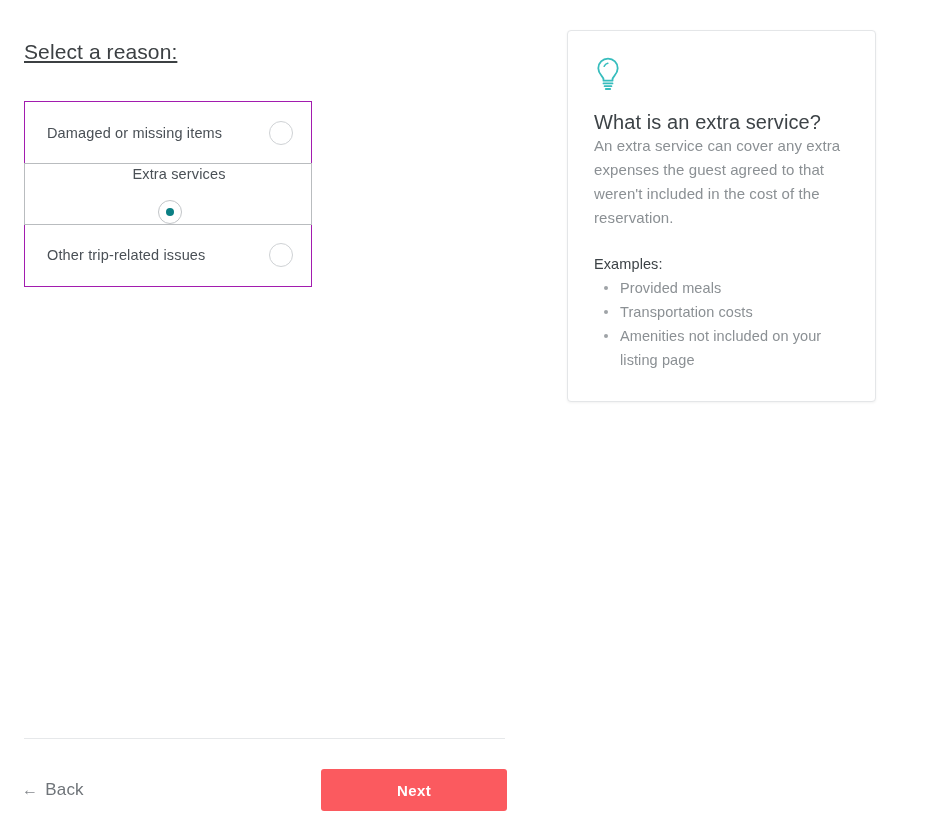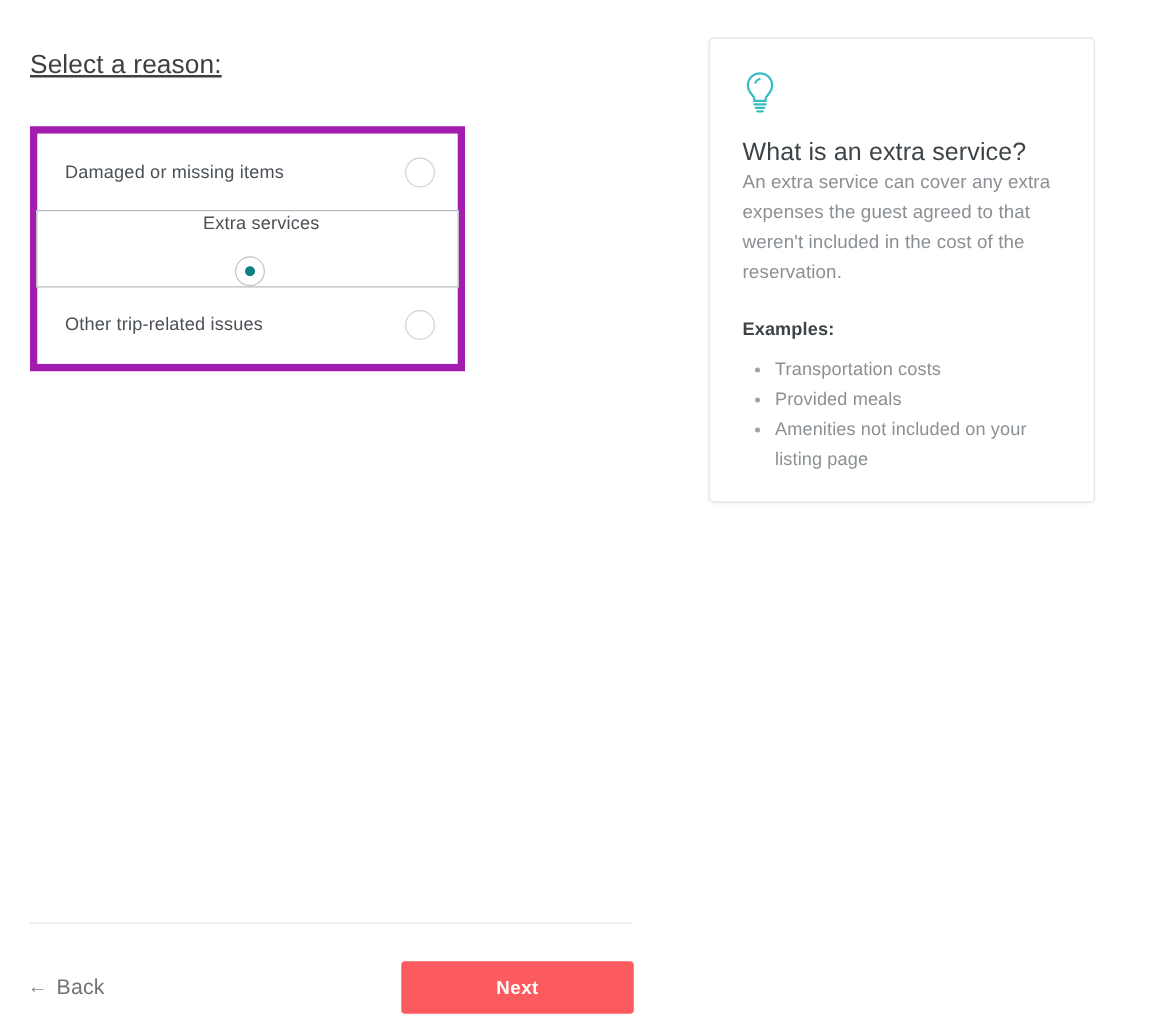--- a/index.html
+++ b/index.html
@@ -37,22 +37,22 @@
     margin: 0;
     line-height: 28px;
     text-decoration: underline;
   }
 
   
   #reason-options {
     position: absolute;
     left: 24px;
     top: 101px;
-    width: 348px;
-    border: 6px solid #a21caf;
+    width: 288px;
+    border: 1px solid #a21caf;
     background: #ffffff;
   }
 
   .option-row {
     position: relative;
     height: 62px;
     display: flex;
     align-items: center;
     padding: 0 0 0 22px;
     border-bottom: 1px solid #e2e4e6;
@@ -183,22 +183,22 @@
     color: #8b9094;
     line-height: 24px;
     margin: 0;
     letter-spacing: 0.1px;
   }
 
   #examples-heading {
     font-size: 14.5px;
     color: #3d4347;
     line-height: 24px;
-    margin: 22px 0 8px 0;
-    font-weight: 700;
+    margin: 22px 0 0 0;
+    font-weight: 400;
     letter-spacing: 0.1px;
   }
 
   #examples-list {
     margin: 0;
     padding: 0 0 0 26px;
     list-style: none;
   }
   #examples-list li {
     font-size: 14.5px;
@@ -265,18 +265,18 @@
     <path d="M10.6 29.2h6.8" stroke="#37bdbd" stroke-width="1.8" stroke-linecap="round"></path>
     <path d="M11.8 32h4.4" stroke="#37bdbd" stroke-width="1.8" stroke-linecap="round"></path>
     <path d="M10.2 9.2c0.7-1.6 2-2.7 3.6-3" stroke="#37bdbd" stroke-width="1.6" stroke-linecap="round"></path>
   </svg>
 
   <p id="info-heading">What is an extra service?</p>
   <p id="info-body">An extra service can cover any extra expenses the guest agreed to that weren't included in the cost of the reservation.</p>
 
   <p id="examples-heading">Examples:</p>
   <ul id="examples-list">
+    <li>Provided meals</li>
     <li>Transportation costs</li>
-    <li>Provided meals</li>
     <li>Amenities not included on your listing page</li>
   </ul>
 
 </div>
 
 </body></html>

